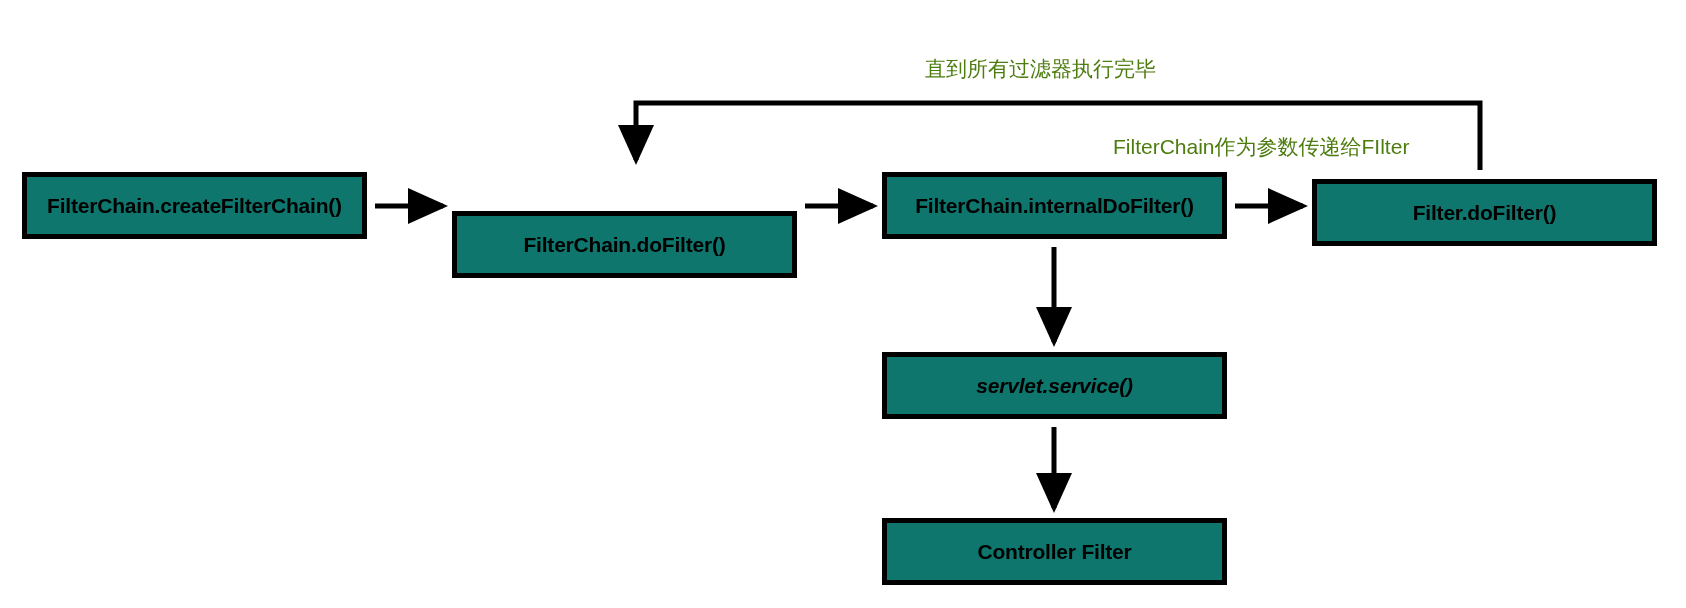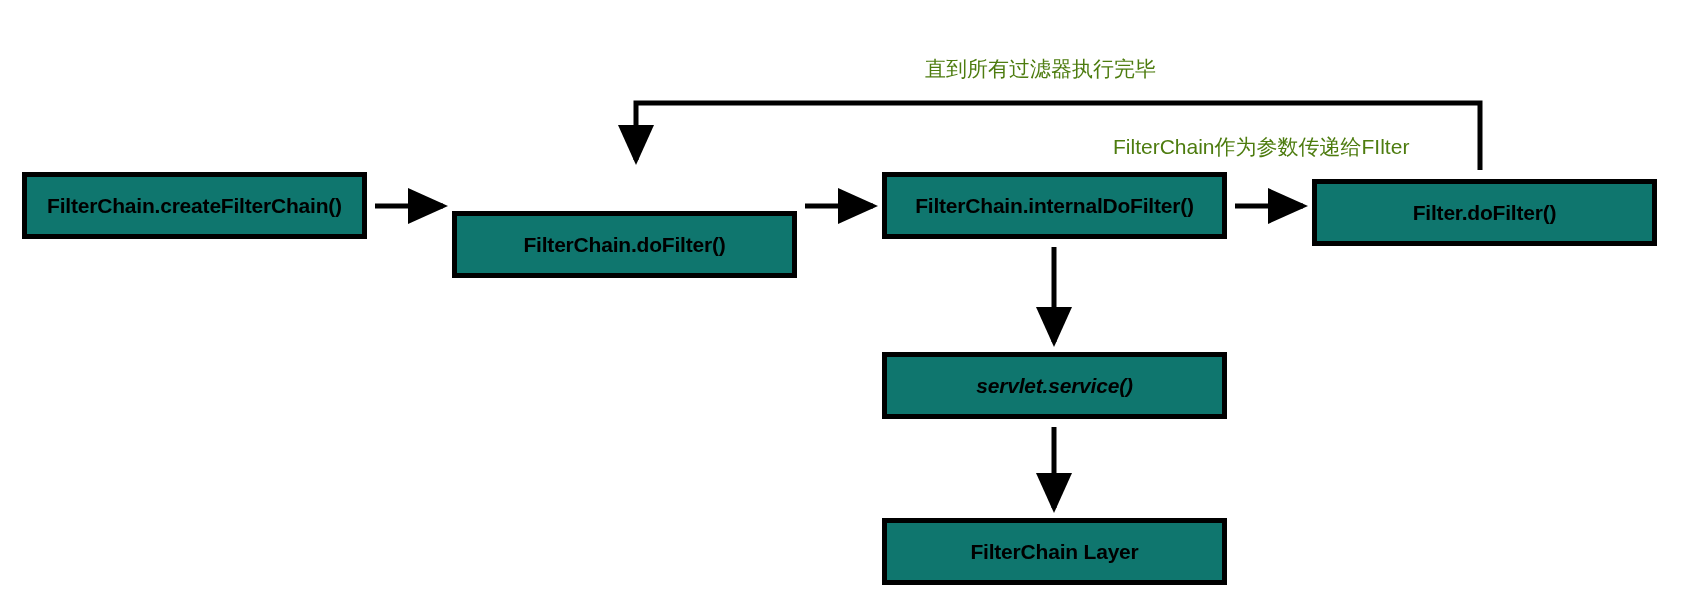--- a/index.html
+++ b/index.html
@@ -98,20 +98,20 @@
 
   <div class="node" id="node-filterdofilter">
     <span>Filter.doFilter()</span>
   </div>
 
   <div class="node" id="node-servletservice">
     <span>servlet.service()</span>
   </div>
 
   <div class="node" id="node-controllerlayer">
-    <span>FilterChain Layer</span>
+    <span>Controller Filter</span>
   </div>
 
   <div class="annotation" id="ann-loop">直到所有过滤器执行完毕</div>
 
   <div class="annotation" id="ann-param">FilterChain作为参数传递给FIlter</div>
 
 </div>
 
 </body></html>

